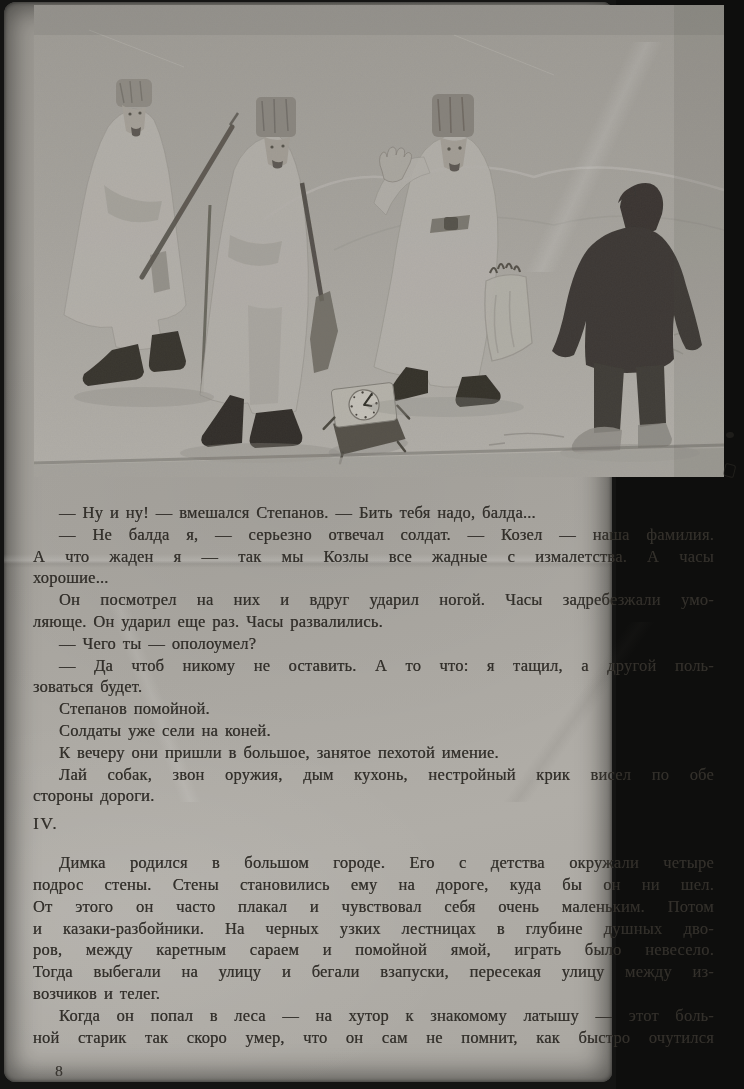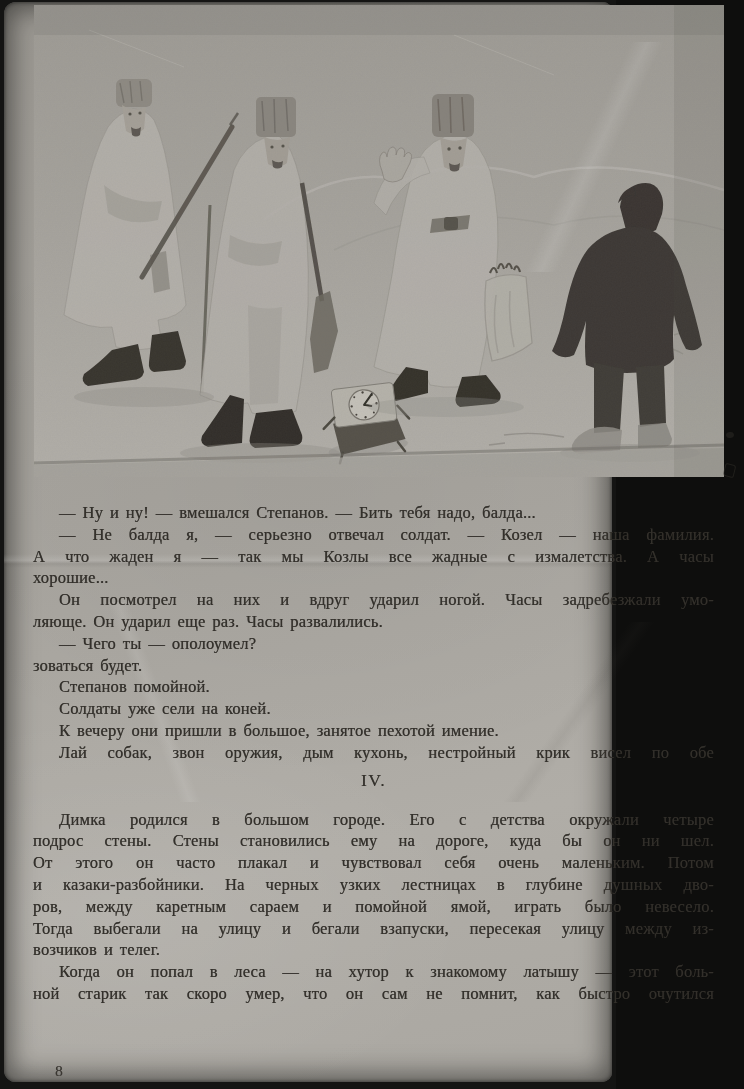--- a/index.html
+++ b/index.html
@@ -27,21 +27,21 @@
 
   .illustration{position:absolute;left:30px;top:3px;width:690px;height:472px;margin:0;}
   .illustration svg{display:block;width:100%;height:100%;}
 
   .text-block{position:absolute;left:29px;top:500px;width:681px;color:#33302b;}
   .line{font-size:16.5px;line-height:21.8px;letter-spacing:.2px;word-spacing:2.5px;
         text-align:justify;text-align-last:left;white-space:normal;
         text-shadow:.3px .3px .4px rgba(44,41,37,.5), -.2px -.2px .3px rgba(44,41,37,.3);}
   .line.ind{padding-left:26px;}
   .line.j{text-align-last:justify;font-family:Liberation Serif, serif;}
-  .heading{font-size:17.5px;line-height:22px;font-weight:normal;text-align:center;
+  .heading{font-size:17.5px;line-height:22px;font-weight:normal;text-align:left;
            margin:5px 0 18px 0;letter-spacing:1.5px;color:#33302b;
            text-shadow:.3px .3px .4px rgba(44,41,37,.5);}
   .page-number{position:absolute;left:51px;top:1060px;font-size:15.5px;color:#3a3732;
            text-shadow:.3px .3px .4px rgba(44,41,37,.5);}
   .margin-mark{position:absolute;left:720px;top:462px;width:9px;height:11px;
            border:1.2px solid rgba(55,52,47,.65);border-radius:2px 3px 2px 3px;
            transform:rotate(14deg);opacity:.7;}
   .margin-mark2{position:absolute;left:722px;top:430px;width:8px;height:6px;
            background:rgba(55,52,47,.4);border-radius:50%;transform:rotate(-12deg);}
 </style>
@@ -184,25 +184,27 @@
     <div class="crease d3"></div>
 
     <main class="text-block">
       <div class="line ind">— Ну и ну! — вмешался Степанов. — Бить тебя надо, балда...</div>
       <div class="line ind j">— Не балда я, — серьезно отвечал солдат. — Козел — наша фамилия.</div>
       <div class="line j">А что жаден я — так мы Козлы все жадные с измалетства. А часы</div>
       <div class="line">хорошие...</div>
       <div class="line ind j">Он посмотрел на них и вдруг ударил ногой. Часы задребезжали умо-</div>
       <div class="line">ляюще. Он ударил еще раз. Часы развалились.</div>
       <div class="line ind">— Чего ты — ополоумел?</div>
+      <div class="line ind j">— Да чтоб никому не оставить. А то что: я тащил, а другой поль-</div>
       <div class="line">зоваться будет.</div>
       <div class="line ind">Степанов помойной.</div>
       <div class="line ind">Солдаты уже сели на коней.</div>
       <div class="line ind">К вечеру они пришли в большое, занятое пехотой имение.</div>
       <div class="line ind j">Лай собак, звон оружия, дым кухонь, нестройный крик висел по обе</div>
+      <div class="line">стороны дороги.</div>
 
       <h2 class="heading">IV.</h2>
 
       <div class="line ind j">Димка родился в большом городе. Его с детства окружали четыре</div>
       <div class="line j">подрос стены. Стены становились ему на дороге, куда бы он ни шел.</div>
       <div class="line j">От этого он часто плакал и чувствовал себя очень маленьким. Потом</div>
       <div class="line j">и казаки-разбойники. На черных узких лестницах в глубине душных дво-</div>
       <div class="line j">ров, между каретным сараем и помойной ямой, играть было невесело.</div>
       <div class="line j">Тогда выбегали на улицу и бегали взапуски, пересекая улицу между из-</div>
       <div class="line">возчиков и телег.</div>

